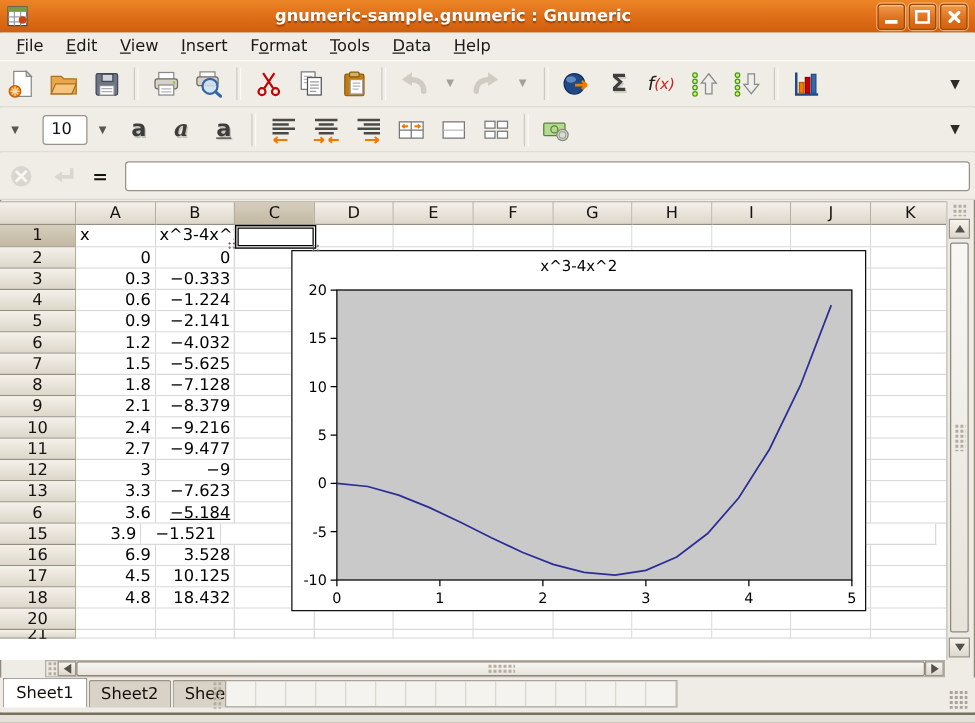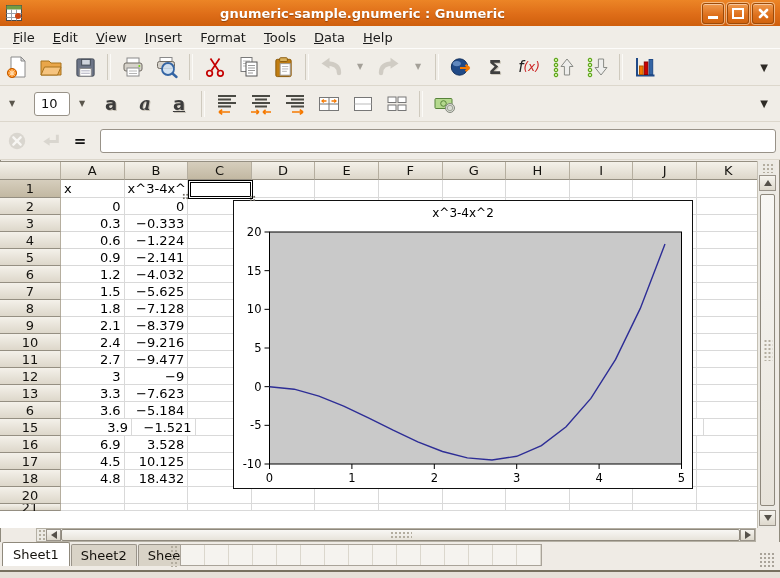--- a/index.html
+++ b/index.html
@@ -573,34 +573,34 @@
         <div class="cell" style="width: 63.6px;"></div>
         <div class="cell" style="width: 63.6px;"></div>
         <div class="cell" style="width: 63.6px;"></div>
         <div class="cell" style="width: 63.6px;"></div>
         <div class="cell" style="width: 63.6px;"></div>
         <div class="cell" style="width: 63.6px;"></div>
       </div>
       <div class="grid-row" style="height: 17px;">
         <div class="hd rownum">6</div>
         <div class="cell num" style="width: 63.6px;">3.6</div>
-        <div class="cell num" style="width: 63.6px;">−5.184</div>
+        <div class="cell num" style="width: 63.6px; text-decoration: underline;">−5.184</div>
         <div class="cell" style="width: 63.6px;"></div>
         <div class="cell" style="width: 63.6px;"></div>
         <div class="cell" style="width: 63.6px;"></div>
         <div class="cell" style="width: 63.6px;"></div>
         <div class="cell" style="width: 63.6px;"></div>
         <div class="cell" style="width: 63.6px;"></div>
         <div class="cell" style="width: 63.6px;"></div>
         <div class="cell" style="width: 63.6px;"></div>
         <div class="cell" style="width: 63.6px;"></div>
       </div>
       <div class="grid-row" style="height: 17px;">
         <div class="hd rownum">15</div>
-        <div class="cell num" style="width: 71px;">3.9</div>
+        <div class="cell num" style="width: 52px;">3.9</div>
         <div class="cell num" style="width: 63.6px;">−1.521</div>
         <div class="cell" style="width: 63.6px;"></div>
         <div class="cell" style="width: 63.6px;"></div>
         <div class="cell" style="width: 63.6px;"></div>
         <div class="cell" style="width: 63.6px;"></div>
         <div class="cell" style="width: 63.6px;"></div>
         <div class="cell" style="width: 63.6px;"></div>
         <div class="cell" style="width: 63.6px;"></div>
         <div class="cell" style="width: 63.6px;"></div>
         <div class="cell" style="width: 63.6px;"></div>

